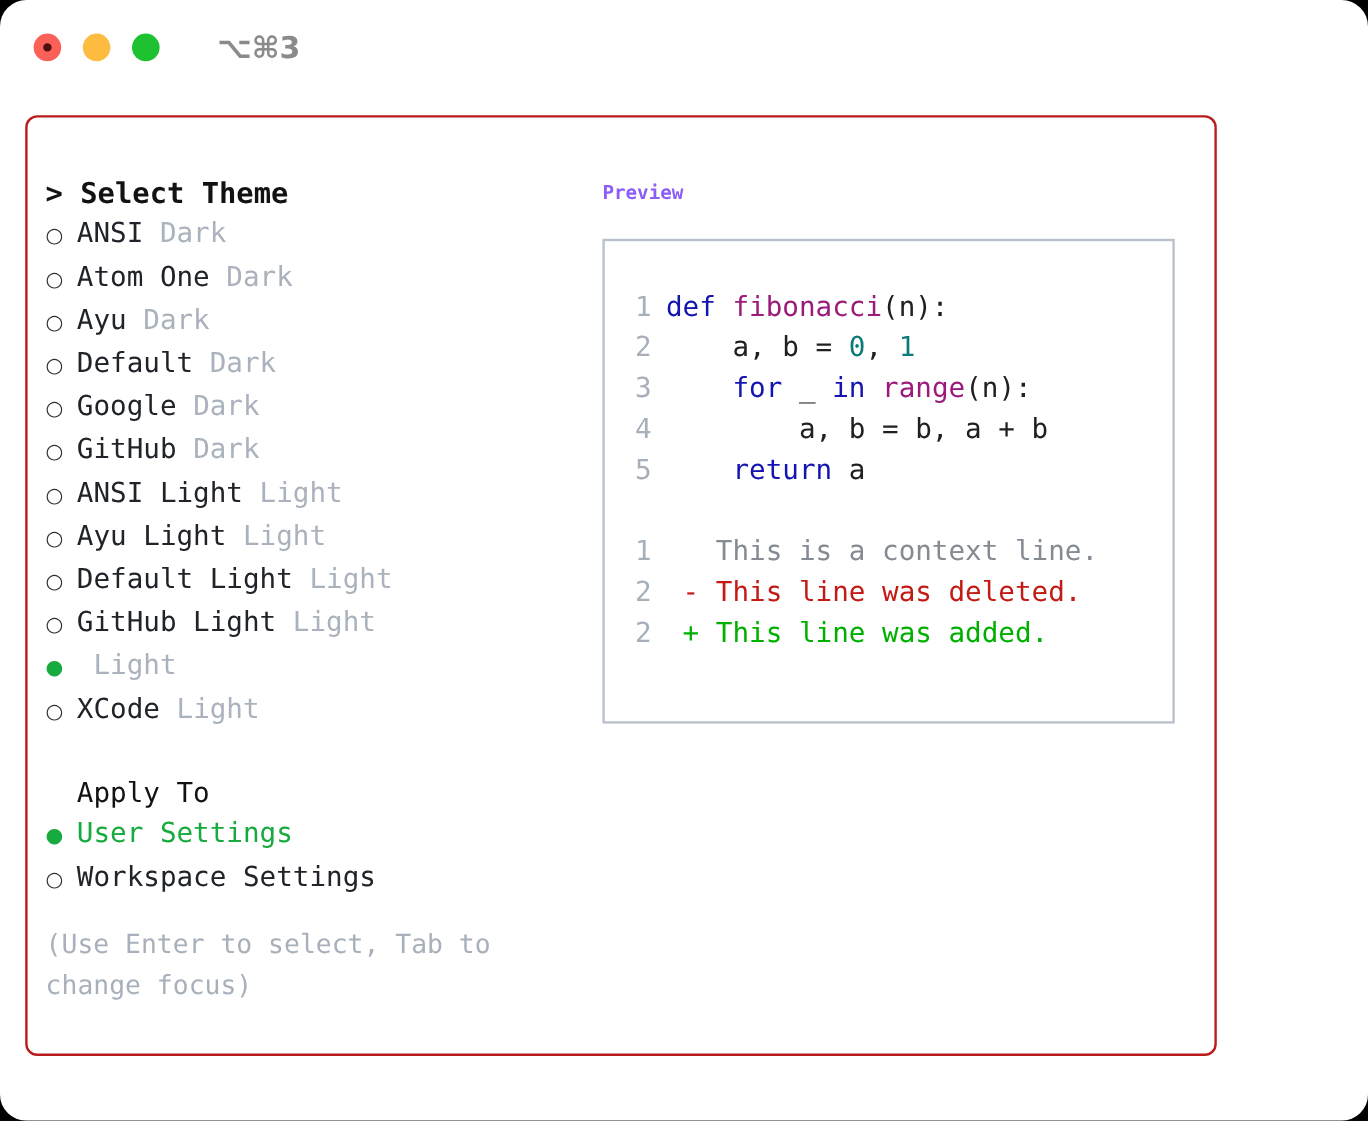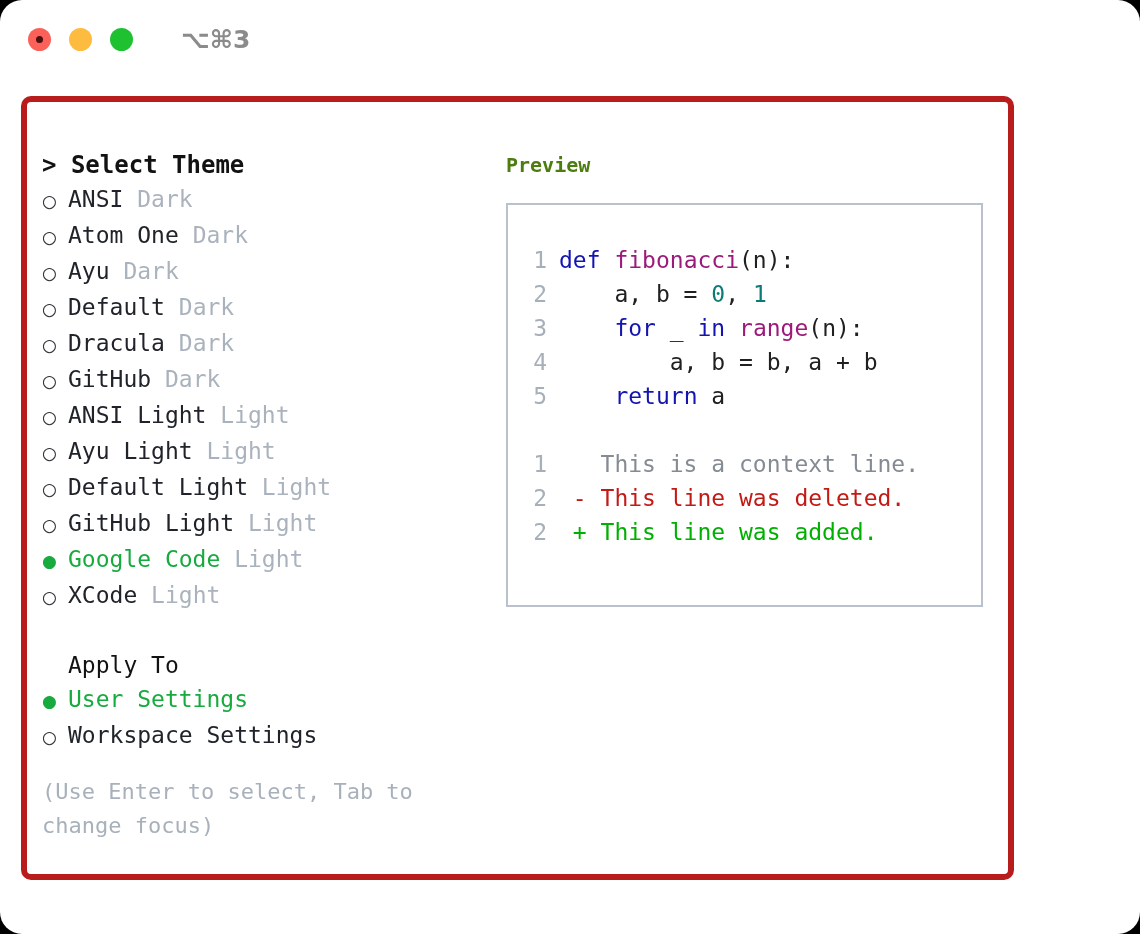--- a/index.html
+++ b/index.html
@@ -70,21 +70,21 @@
     white-space: pre;
   }
 
   
   .panel {
     position: absolute;
     left: 21px;
     top: 96px;
     width: 993px;
     height: 784px;
-    border: 6px solid #b91c1c;
+    border: 2px solid #b91c1c;
     border-radius: 10px;
     box-sizing: border-box;
     background: #ffffff;
   }
 
   .columns {
     position: absolute;
     left: 0;
     top: 0;
     width: 100%;
@@ -149,23 +149,23 @@
   }
 
   
   .right-col {
     position: absolute;
     left: 479px;
     top: 46px;
     width: 500px;
   }
   .preview-title {
-    font-size: 20px;
+    font-size: 16px;
     font-weight: bold;
-    color: #4d7c0f;
+    color: #8b5cf6;
     line-height: 34px;
     white-space: pre;
   }
   .preview-box {
     margin-top: 21px;
     width: 477px;
     height: 404px;
     border: 2px solid #b9c2cc;
     box-sizing: border-box;
     background: #ffffff;
@@ -217,27 +217,27 @@
   <div class="panel">
     <div class="columns">
 
       <div class="left-col">
         <div class="list-header">&gt; Select Theme</div>
         <div id="theme-options">
             <div class="opt-row"><span class="opt-marker">○</span><span class="opt-label">ANSI</span><span class="opt-suffix"> Dark</span></div>
             <div class="opt-row"><span class="opt-marker">○</span><span class="opt-label">Atom One</span><span class="opt-suffix"> Dark</span></div>
             <div class="opt-row"><span class="opt-marker">○</span><span class="opt-label">Ayu</span><span class="opt-suffix"> Dark</span></div>
             <div class="opt-row"><span class="opt-marker">○</span><span class="opt-label">Default</span><span class="opt-suffix"> Dark</span></div>
-            <div class="opt-row"><span class="opt-marker">○</span><span class="opt-label">Dracula</span><span class="opt-suffix"> Dark</span></div>
+            <div class="opt-row"><span class="opt-marker">○</span><span class="opt-label">Google</span><span class="opt-suffix"> Dark</span></div>
             <div class="opt-row"><span class="opt-marker">○</span><span class="opt-label">GitHub</span><span class="opt-suffix"> Dark</span></div>
             <div class="opt-row"><span class="opt-marker">○</span><span class="opt-label">ANSI Light</span><span class="opt-suffix"> Light</span></div>
             <div class="opt-row"><span class="opt-marker">○</span><span class="opt-label">Ayu Light</span><span class="opt-suffix"> Light</span></div>
             <div class="opt-row"><span class="opt-marker">○</span><span class="opt-label">Default Light</span><span class="opt-suffix"> Light</span></div>
             <div class="opt-row"><span class="opt-marker">○</span><span class="opt-label">GitHub Light</span><span class="opt-suffix"> Light</span></div>
-            <div class="opt-row selected"><span class="opt-marker">●</span><span class="opt-label">Google Code</span><span class="opt-suffix"> Light</span></div>
+            <div class="opt-row selected"><span class="opt-marker">●</span><span class="opt-suffix"> Light</span></div>
             <div class="opt-row"><span class="opt-marker">○</span><span class="opt-label">XCode</span><span class="opt-suffix"> Light</span></div>
           </div>
 
         <div class="spacer-row"></div>
 
         <div class="group-header">Apply To</div>
         <div id="apply-options">
             <div class="opt-row selected"><span class="opt-marker">●</span><span class="opt-label">User Settings</span></div>
             <div class="opt-row"><span class="opt-marker">○</span><span class="opt-label">Workspace Settings</span></div>
           </div>

